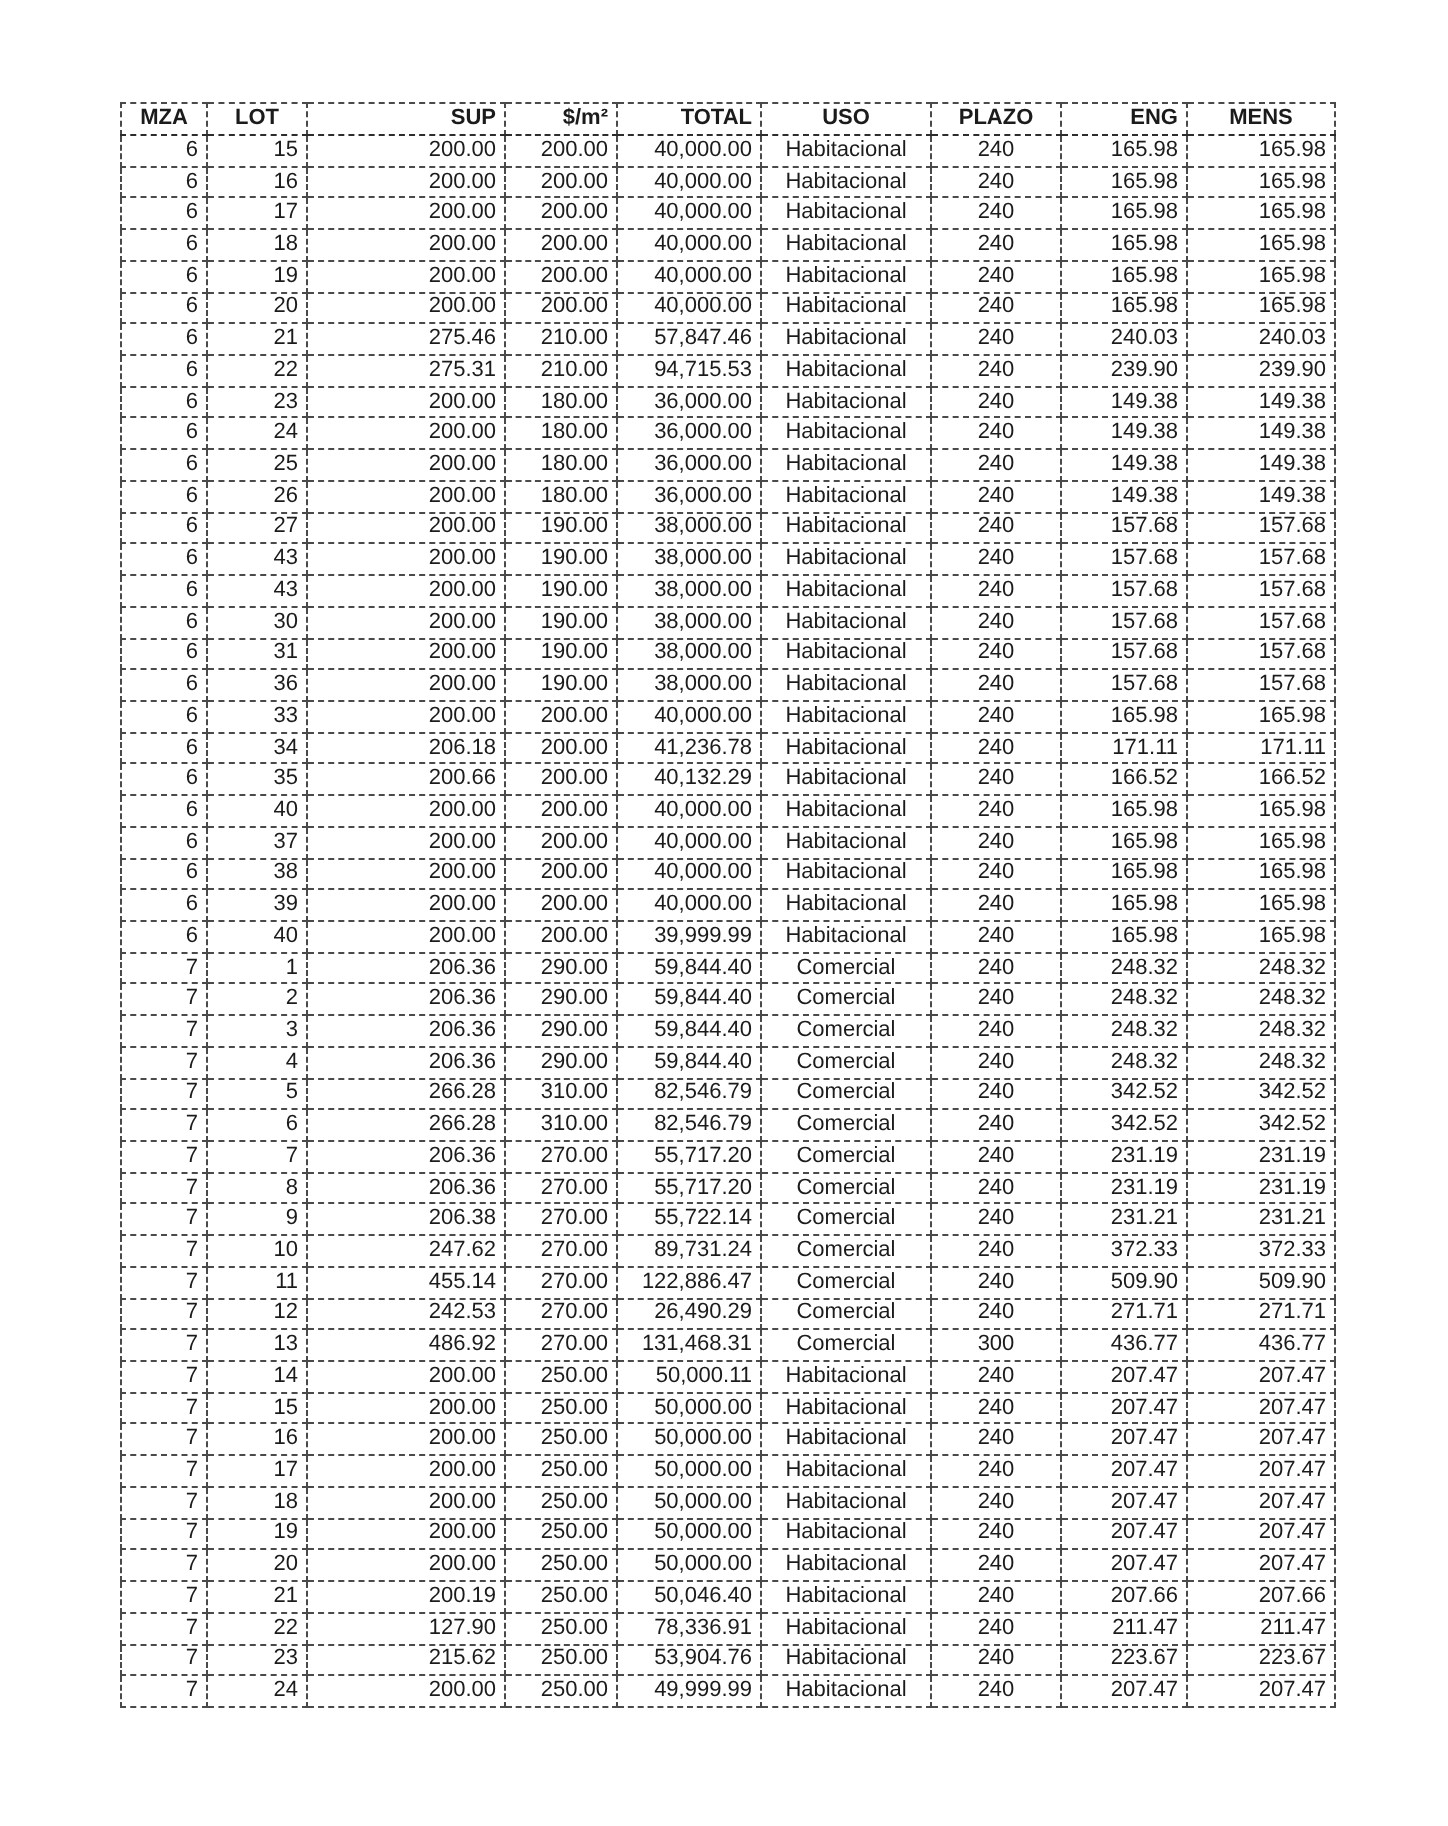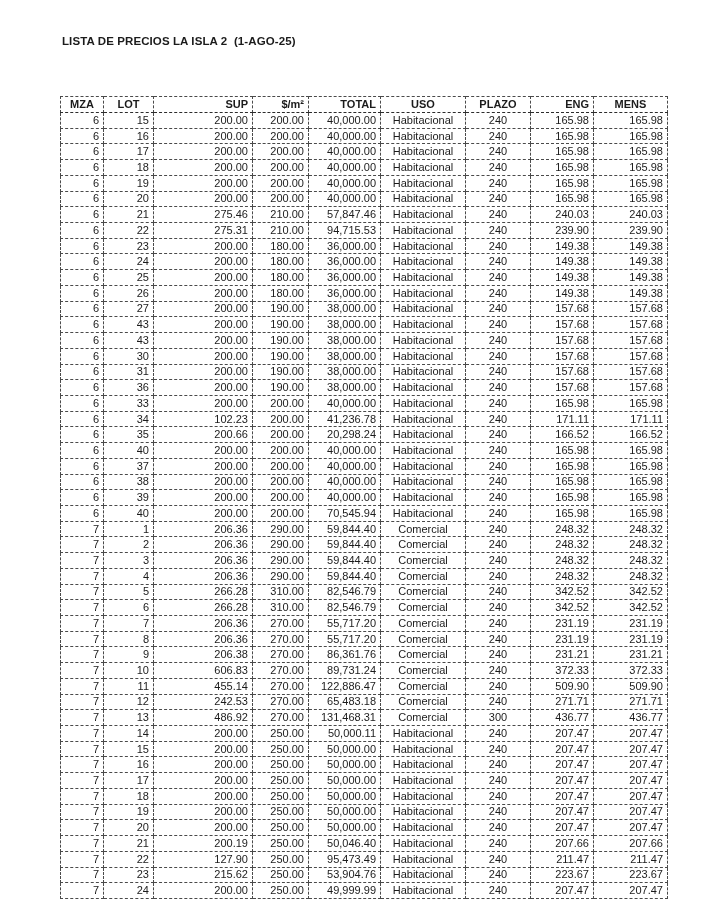--- a/index.html
+++ b/index.html
@@ -23,21 +23,20 @@
     font-weight: bold;
     white-space: pre;
     letter-spacing: 0.1px;
   }
   table.price-table {
     position: absolute;
     left: 60px; top: 51px;
     width: 607px;
     border-collapse: collapse;
     table-layout: fixed;
-    margin-top: 45px;
   }
   .price-table th, .price-table td {
     border: 1px dashed #4a4a4a;
     font-size: 11px;
     line-height: 1;
     padding: 0 4px;
     overflow: hidden;
     white-space: nowrap;
   }
   .price-table th {
@@ -55,21 +54,20 @@
   
   .price-table td { text-align: right; }
   .price-table td:nth-child(6),
   .price-table td:nth-child(7) { text-align: center; }
 </style>
 </head>
 <body>
 
 <div class="page">
 
-  <div class="doc-title">LISTA DE PRECIOS LA ISLA 2  (1-AGO-25)</div>
 
   <table class="price-table">
     <colgroup>
       <col style="width:43px">
       <col style="width:50px">
       <col style="width:99px">
       <col style="width:56px">
       <col style="width:72px">
       <col style="width:85px">
       <col style="width:65px">
@@ -295,34 +293,34 @@
       <td>200.00</td>
       <td>40,000.00</td>
       <td>Habitacional</td>
       <td>240</td>
       <td>165.98</td>
       <td>165.98</td>
     </tr>
         <tr>
       <td>6</td>
       <td>34</td>
-      <td>102.23</td>
+      <td>206.18</td>
       <td>200.00</td>
       <td>41,236.78</td>
       <td>Habitacional</td>
       <td>240</td>
       <td>171.11</td>
       <td>171.11</td>
     </tr>
         <tr>
       <td>6</td>
       <td>35</td>
       <td>200.66</td>
       <td>200.00</td>
-      <td>20,298.24</td>
+      <td>40,132.29</td>
       <td>Habitacional</td>
       <td>240</td>
       <td>166.52</td>
       <td>166.52</td>
     </tr>
         <tr>
       <td>6</td>
       <td>40</td>
       <td>200.00</td>
       <td>200.00</td>
@@ -363,21 +361,21 @@
       <td>Habitacional</td>
       <td>240</td>
       <td>165.98</td>
       <td>165.98</td>
     </tr>
         <tr>
       <td>6</td>
       <td>40</td>
       <td>200.00</td>
       <td>200.00</td>
-      <td>70,545.94</td>
+      <td>39,999.99</td>
       <td>Habitacional</td>
       <td>240</td>
       <td>165.98</td>
       <td>165.98</td>
     </tr>
         <tr>
       <td>7</td>
       <td>1</td>
       <td>206.36</td>
       <td>290.00</td>
@@ -462,30 +460,30 @@
       <td>Comercial</td>
       <td>240</td>
       <td>231.19</td>
       <td>231.19</td>
     </tr>
         <tr>
       <td>7</td>
       <td>9</td>
       <td>206.38</td>
       <td>270.00</td>
-      <td>86,361.76</td>
+      <td>55,722.14</td>
       <td>Comercial</td>
       <td>240</td>
       <td>231.21</td>
       <td>231.21</td>
     </tr>
         <tr>
       <td>7</td>
       <td>10</td>
-      <td>606.83</td>
+      <td>247.62</td>
       <td>270.00</td>
       <td>89,731.24</td>
       <td>Comercial</td>
       <td>240</td>
       <td>372.33</td>
       <td>372.33</td>
     </tr>
         <tr>
       <td>7</td>
       <td>11</td>
@@ -495,21 +493,21 @@
       <td>Comercial</td>
       <td>240</td>
       <td>509.90</td>
       <td>509.90</td>
     </tr>
         <tr>
       <td>7</td>
       <td>12</td>
       <td>242.53</td>
       <td>270.00</td>
-      <td>65,483.18</td>
+      <td>26,490.29</td>
       <td>Comercial</td>
       <td>240</td>
       <td>271.71</td>
       <td>271.71</td>
     </tr>
         <tr>
       <td>7</td>
       <td>13</td>
       <td>486.92</td>
       <td>270.00</td>
@@ -605,21 +603,21 @@
       <td>Habitacional</td>
       <td>240</td>
       <td>207.66</td>
       <td>207.66</td>
     </tr>
         <tr>
       <td>7</td>
       <td>22</td>
       <td>127.90</td>
       <td>250.00</td>
-      <td>95,473.49</td>
+      <td>78,336.91</td>
       <td>Habitacional</td>
       <td>240</td>
       <td>211.47</td>
       <td>211.47</td>
     </tr>
         <tr>
       <td>7</td>
       <td>23</td>
       <td>215.62</td>
       <td>250.00</td>

